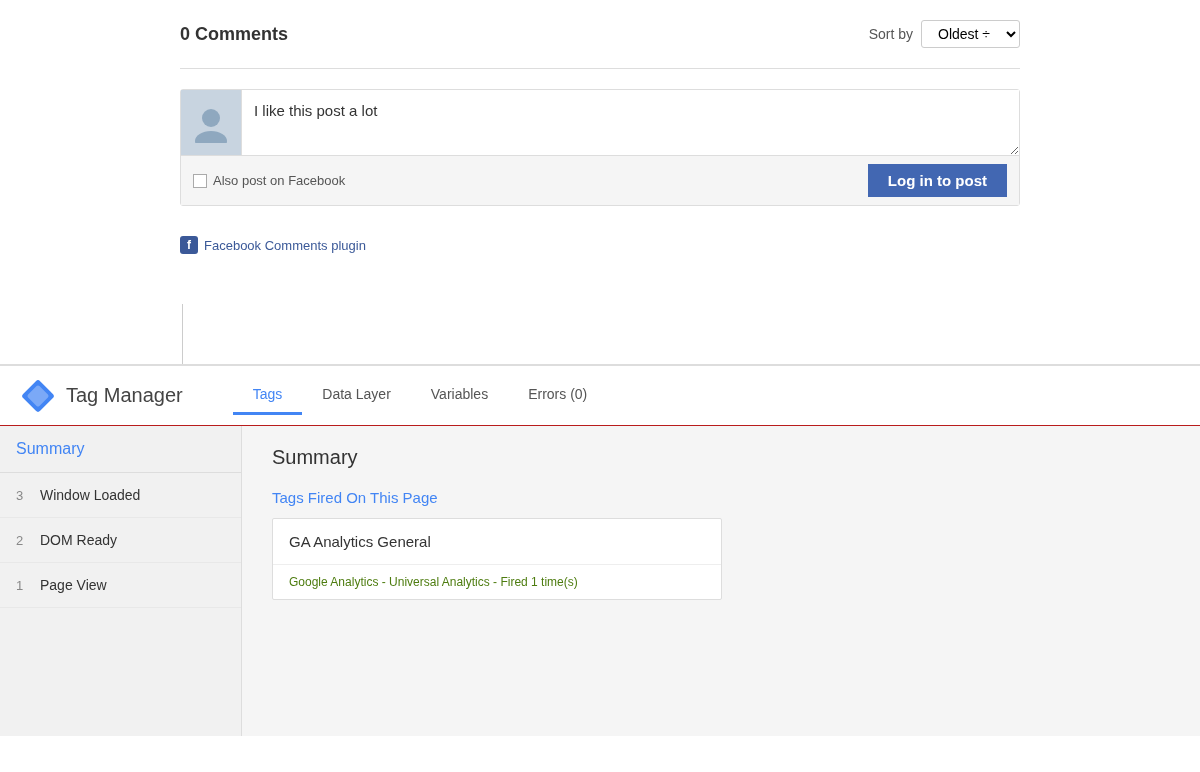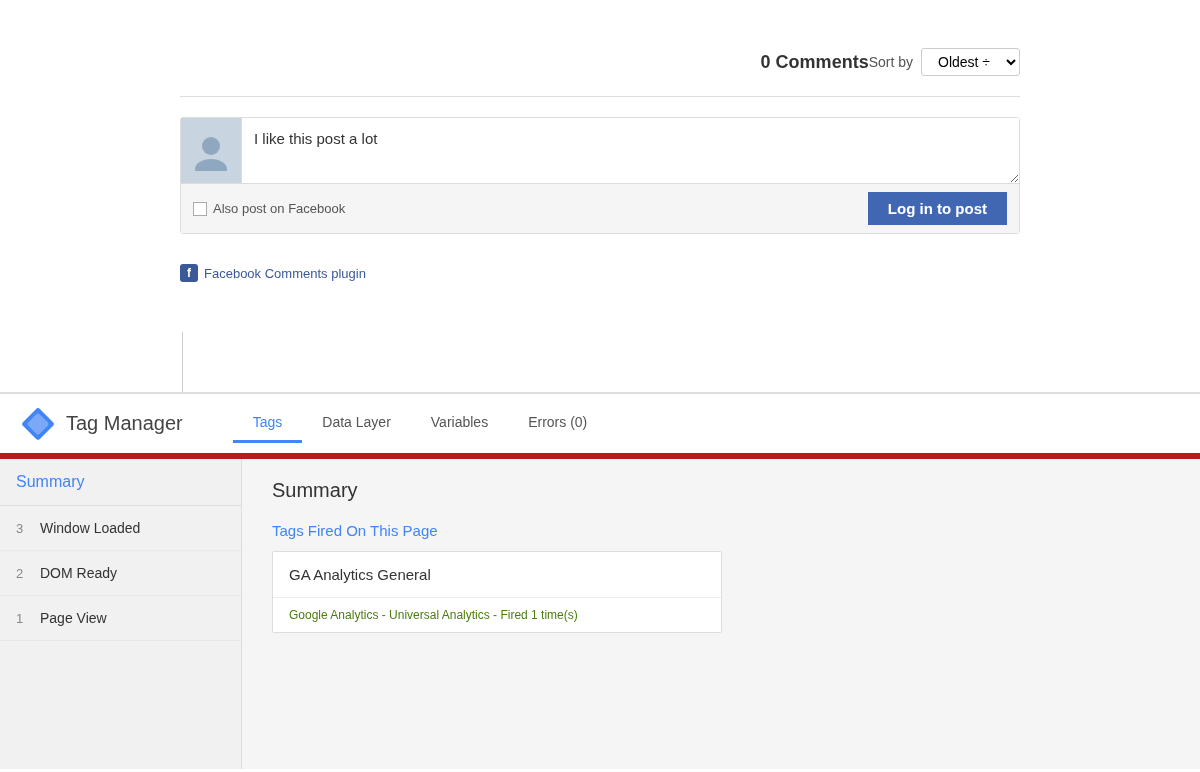--- a/index.html
+++ b/index.html
@@ -5,24 +5,23 @@
     * { box-sizing: border-box; margin: 0; padding: 0; }
     body { font-family: Arial, sans-serif; background: #fff; width: 1200px; }
 
     
     .comments-section {
       background: #fff;
       padding: 20px 180px;
     }
     .comments-header {
       display: flex;
-      justify-content: flex-end;
+      justify-content: space-between;
       align-items: center;
       margin-bottom: 20px;
-      margin-top: 28px;
     }
     .comments-count {
       font-size: 18px;
       font-weight: bold;
       color: #333;
     }
     .sort-by {
       display: flex;
       align-items: center;
       gap: 8px;
@@ -142,21 +141,21 @@
       border-top: 2px solid #ddd;
     }
 
     
     .tm-header {
       background: #fff;
       padding: 10px 20px;
       display: flex;
       align-items: center;
       gap: 30px;
-      border-bottom: 6px solid #b91c1c;
+      border-bottom: 1px solid #b91c1c;
     }
     .tm-logo {
       display: flex;
       align-items: center;
       gap: 10px;
     }
     .tm-diamond {
       width: 36px;
       height: 36px;
     }

